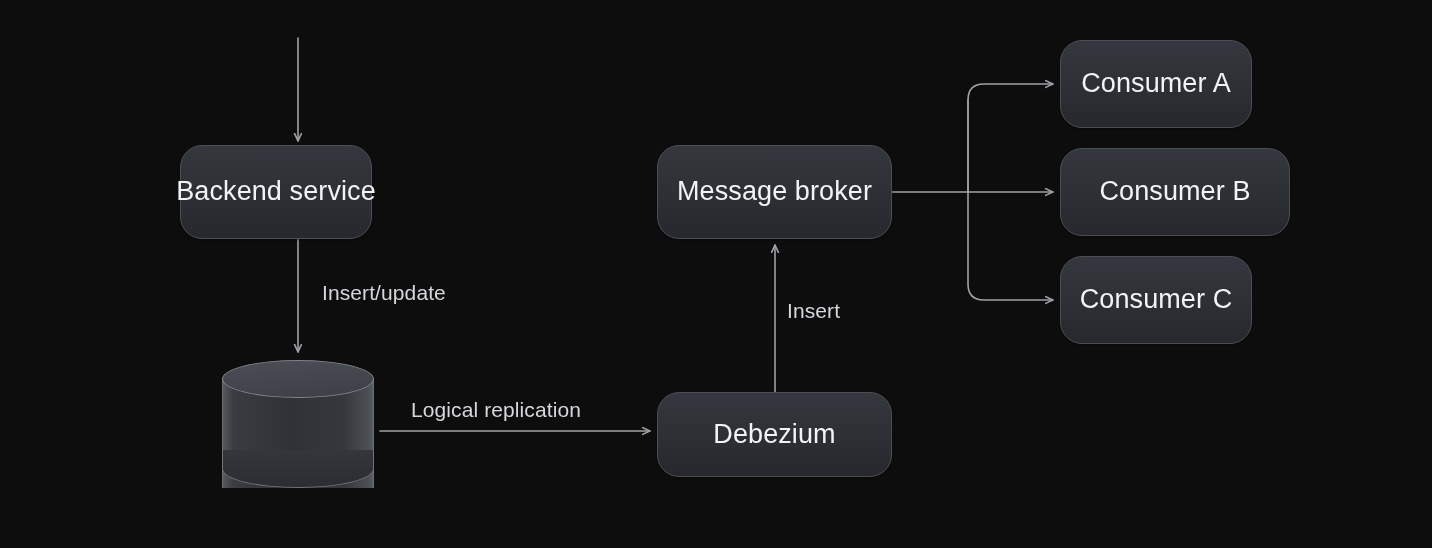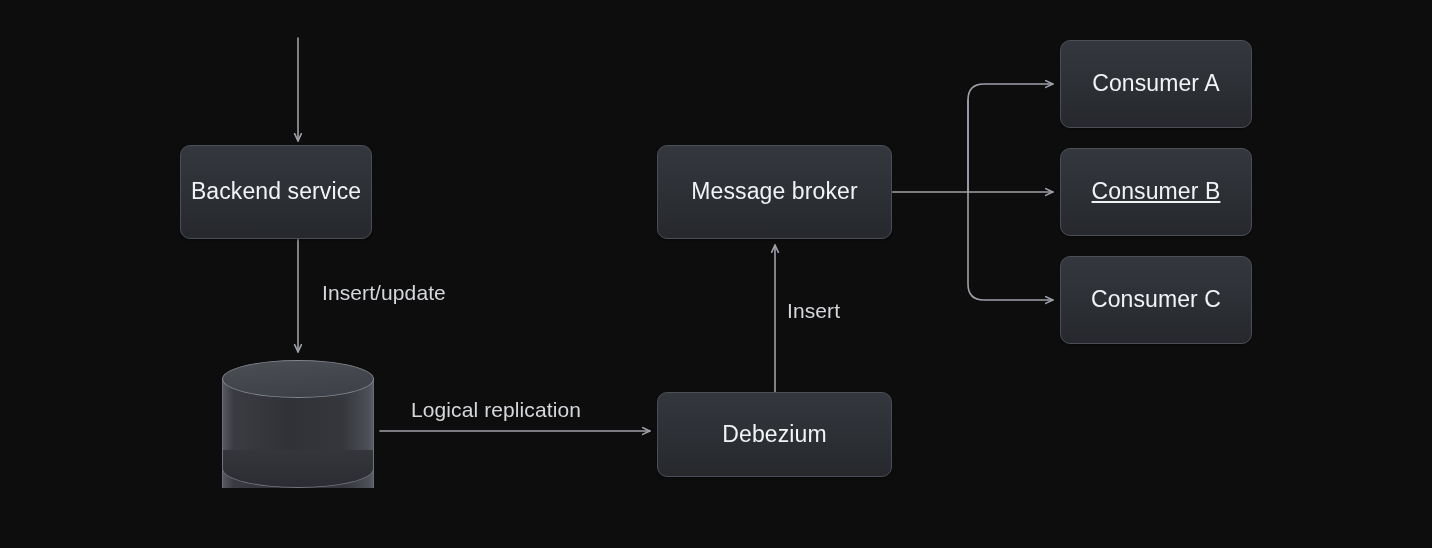--- a/index.html
+++ b/index.html
@@ -17,25 +17,25 @@
     height: 548px;
     background: #0d0d0e;
     overflow: hidden;
   }
   .node {
     position: absolute;
     box-sizing: border-box;
     display: flex;
     align-items: center;
     justify-content: center;
-    border-radius: 10px;
+    border-radius: 22px;
     border: 1px solid #4b4e55;
     background: linear-gradient(180deg, #34373d 0%, #2c2f34 55%, #26282d 100%);
     color: #f2f3f5;
-    font-size: 23px;
+    font-size: 27px;
     letter-spacing: 0.1px;
     text-align: center;
     box-shadow: 0 1px 2px rgba(0,0,0,0.5);
   }
   .node-label {
     display: block;
     line-height: 1.1;
     white-space: nowrap;
   }
 
@@ -146,21 +146,21 @@
     <span class="node-label">Debezium</span>
   </div>
 
   <div class="node" style="left:657px; top:145px; width:235px; height:94px;">
     <span class="node-label">Message broker</span>
   </div>
 
   <div class="node" style="left:1060px; top:40px; width:192px; height:88px;">
     <span class="node-label">Consumer A</span>
   </div>
-  <div class="node" style="left:1060px; top:148px; width:192px; height:88px;text-decoration:underline;">
+  <div class="node" style="left:1060px; top:148px; width:230px; height:88px;">
     <span class="node-label">Consumer B</span>
   </div>
   <div class="node" style="left:1060px; top:256px; width:192px; height:88px;">
     <span class="node-label">Consumer C</span>
   </div>
 
   <div class="edge-label" style="left:310px; top:281px;margin-left:12px;">Insert/update</div>
   <div class="edge-label" style="left:411px; top:398px;">Logical replication</div>
   <div class="edge-label" style="left:787px; top:299px;">Insert</div>
 

